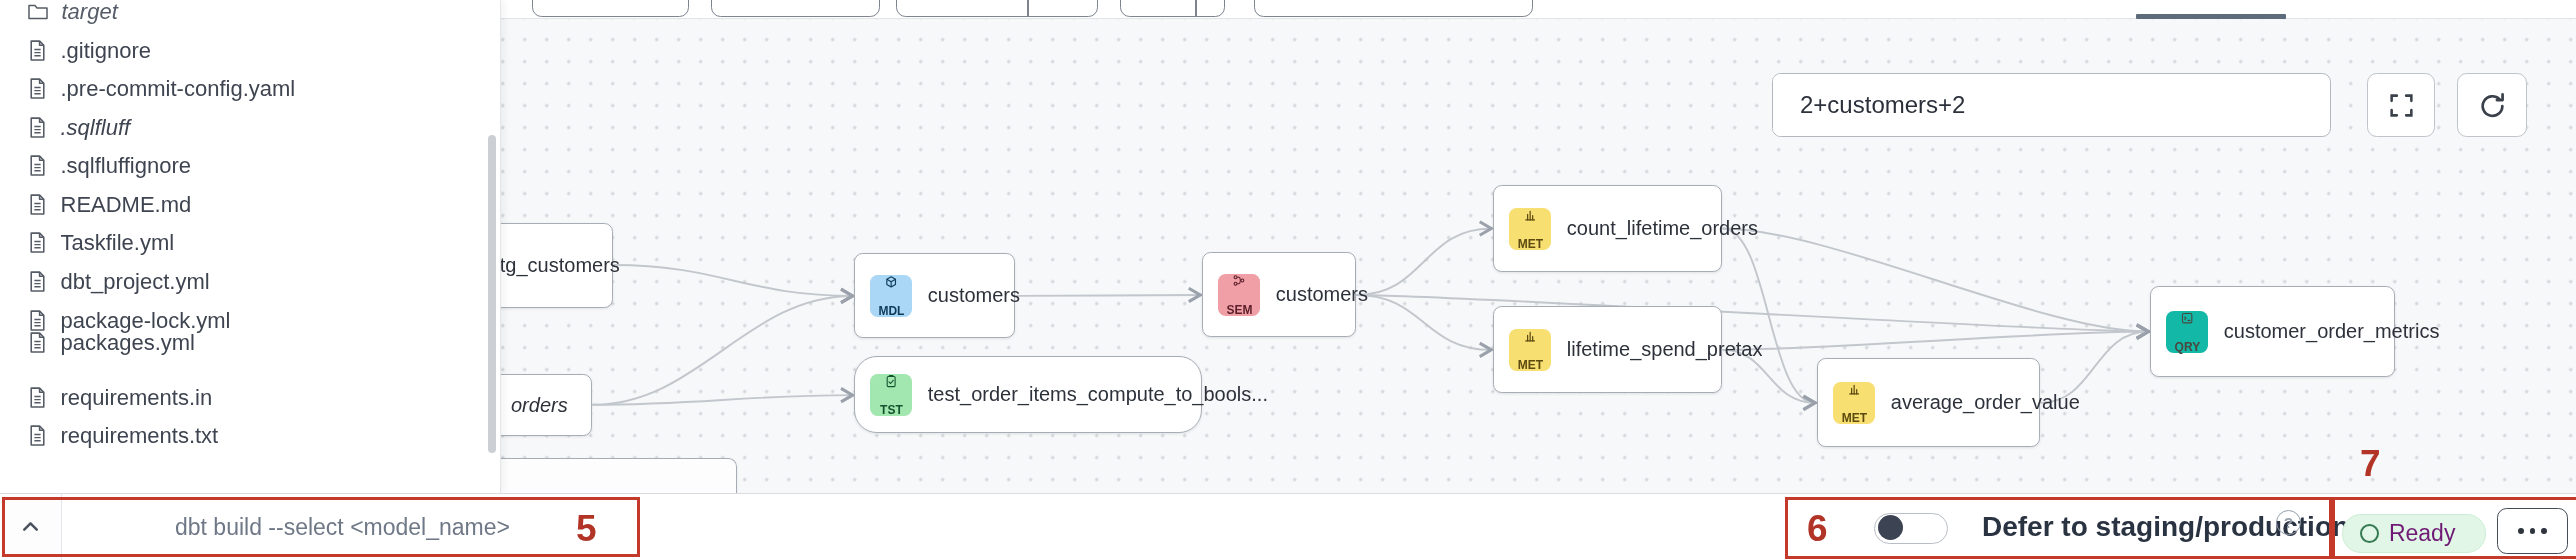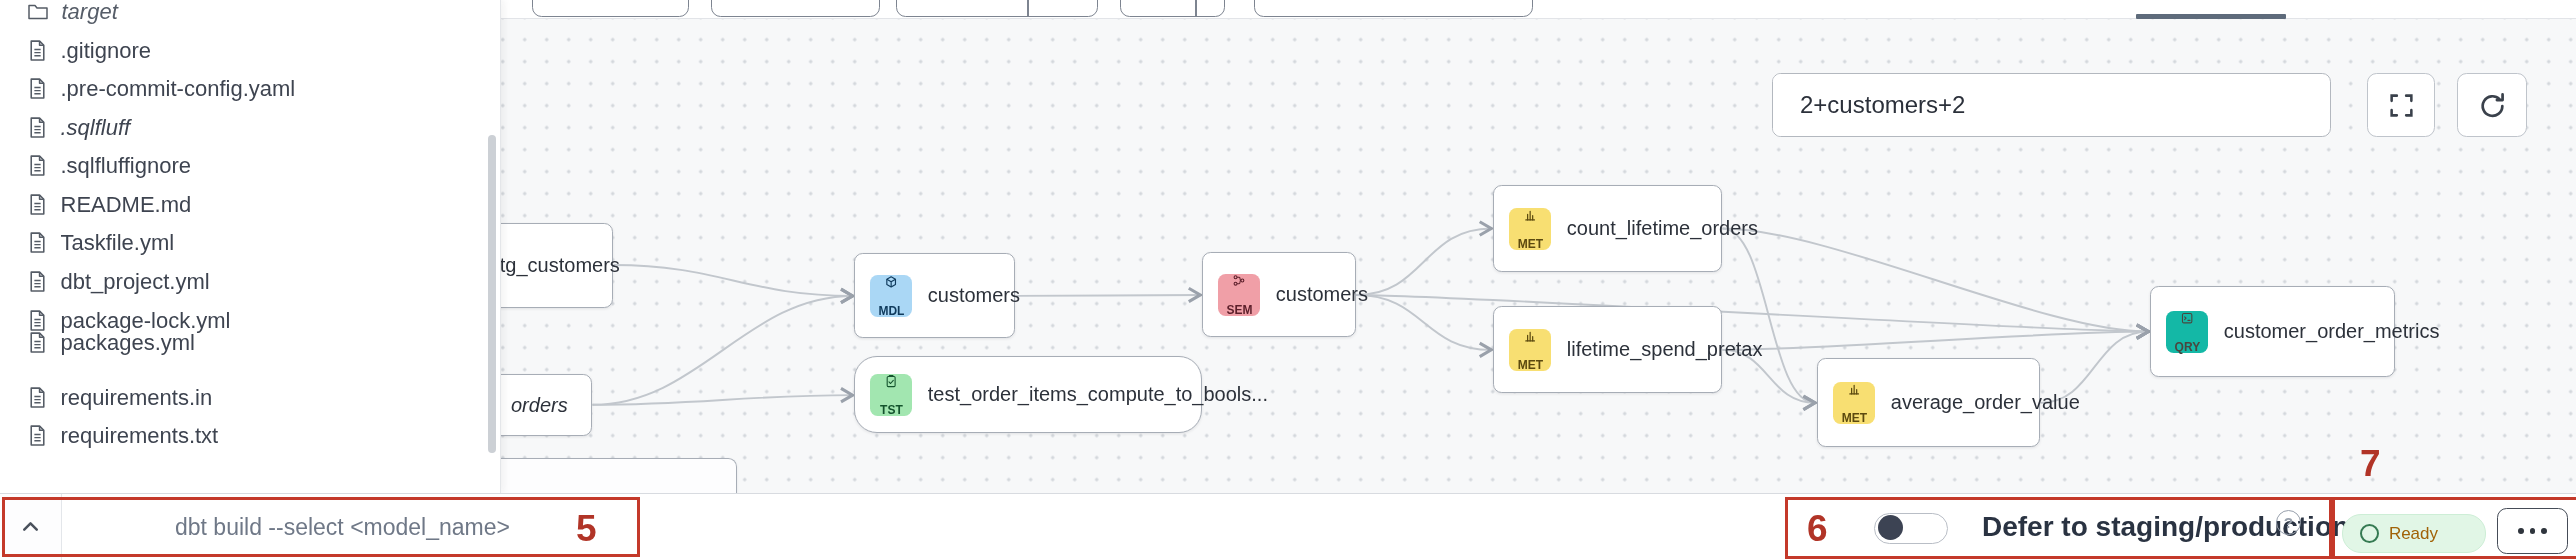--- a/index.html
+++ b/index.html
@@ -117,21 +117,21 @@
   }
   .ready-pill {
     position:absolute; left:2342px; top:514px; width:144px; height:39px; border-radius:19px;
     background:#e1f6e6; border:1px solid #cdeed6; display:flex; align-items:center; z-index:42;
     cursor:pointer;
   }
   .ready-circle {
     width:19px; height:19px; border-radius:50%; border:2.4px solid #357a52;
     margin-left:17.3px; margin-right:9.6px;
   }
-  .ready-text { font-size:17px; color:#a16207; }
+  .ready-text { font-size:23px; color:#701a75; }
   .more-btn {
     position:absolute; left:2497px; top:508px; width:71px; height:46px; border-radius:9.6px;
     border:1.9px solid #454c57; background:#ffffff; display:flex; align-items:center;
     justify-content:center; gap:5.8px; z-index:42; cursor:pointer;
   }
   .more-btn .dot { width:5.8px; height:5.8px; border-radius:50%; background:#2f353d; }
   
   .anno-box { position:absolute; border:3.9px solid #c4392a; z-index:60; pointer-events:none; }
   .anno-digit {
     position:absolute; color:#b13427; font-size:37px; font-weight:600; z-index:61;

